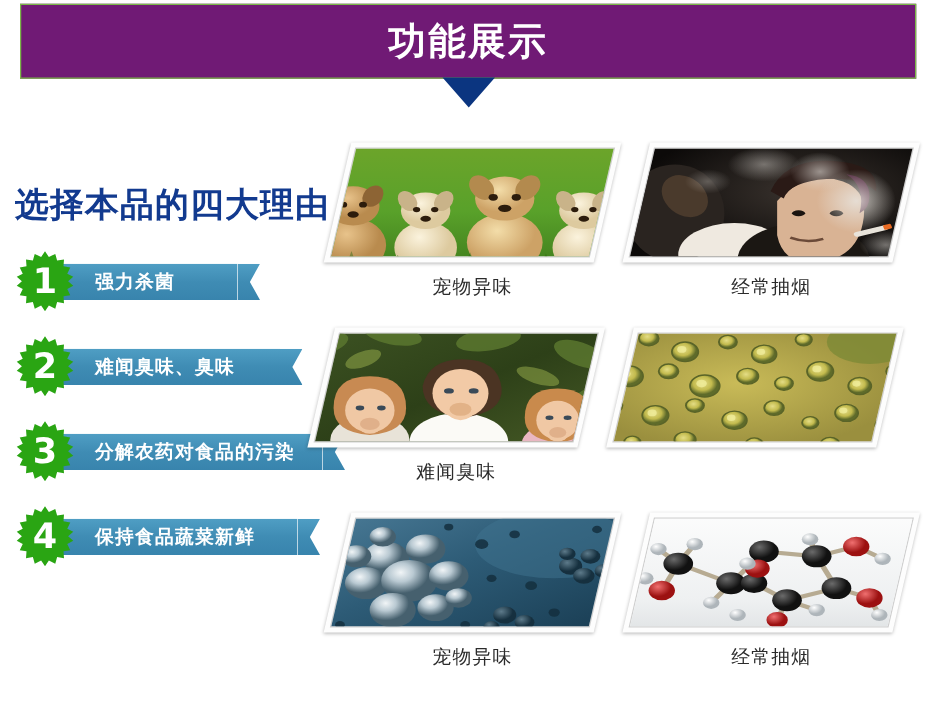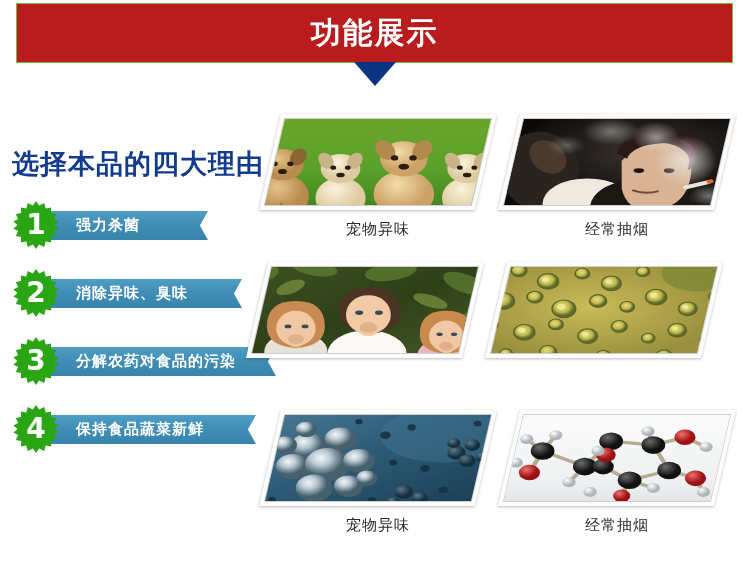--- a/index.html
+++ b/index.html
@@ -8,21 +8,21 @@
     background:#ffffff;
     font-family:"Liberation Sans","DejaVu Sans",sans-serif;
     overflow:hidden;
     position:relative;
   }
   #page{position:relative;width:750px;height:579px;overflow:hidden;background:#fff;}
 
   
   .banner{
     position:absolute;left:16px;top:3px;width:717px;height:60px;
-    background:#b91c1c;
+    background:#701a75;
     border:1px solid #7ab648;
     box-sizing:border-box;
   }
   .banner-title{
     position:absolute;left:0;top:0;width:100%;height:100%;
     display:flex;align-items:center;justify-content:center;
     color:#ffffff;font-size:30px;font-weight:bold;letter-spacing:2px;
     font-family:"DejaVu Sans","Liberation Sans",sans-serif;
   }
   .banner-arrow{
@@ -132,21 +132,21 @@
       <div class="ribbon-tail"></div>
       <div class="badge">
         <svg width="52" height="52" viewBox="0 0 52 52" aria-hidden="true">
           <polygon fill="#2aa513" points="26,1 29.1,5.6 34.2,3.1 35.7,8.4 41.2,7.5 40.8,13 46.2,13.9 43.8,18.9 48.6,21.4 44.5,25 48.6,28.6 43.8,31.1 46.2,36.1 40.8,37 41.2,42.5 35.7,41.6 34.2,46.9 29.1,44.4 26,49 22.9,44.4 17.8,46.9 16.3,41.6 10.8,42.5 11.2,37 5.8,36.1 8.2,31.1 3.4,28.6 7.5,25 3.4,21.4 8.2,18.9 5.8,13.9 11.2,13 10.8,7.5 16.3,8.4 17.8,3.1 22.9,5.6"></polygon>
         </svg>
         <span class="badge-num">1</span>
       </div>
     </div>
 
     <div class="reason-row r2">
-      <div class="ribbon">消除异味、臭味</div>
+      <div class="ribbon">难闻臭味、臭味</div>
       <div class="ribbon-tail"></div>
       <div class="badge">
         <svg width="52" height="52" viewBox="0 0 52 52" aria-hidden="true">
           <polygon fill="#2aa513" points="26,1 29.1,5.6 34.2,3.1 35.7,8.4 41.2,7.5 40.8,13 46.2,13.9 43.8,18.9 48.6,21.4 44.5,25 48.6,28.6 43.8,31.1 46.2,36.1 40.8,37 41.2,42.5 35.7,41.6 34.2,46.9 29.1,44.4 26,49 22.9,44.4 17.8,46.9 16.3,41.6 10.8,42.5 11.2,37 5.8,36.1 8.2,31.1 3.4,28.6 7.5,25 3.4,21.4 8.2,18.9 5.8,13.9 11.2,13 10.8,7.5 16.3,8.4 17.8,3.1 22.9,5.6"></polygon>
         </svg>
         <span class="badge-num">2</span>
       </div>
     </div>
 
     <div class="reason-row r3">
@@ -332,20 +332,21 @@
               <path d="M142 78 q0 -24 20 -24 q20 0 20 24 q0 18 -20 20 q-20 -2 -20 -20z" fill="#c98a4c"></path>
               <ellipse cx="162" cy="80" rx="13" ry="16" fill="#f0c8a4"></ellipse>
               <ellipse cx="157" cy="78" rx="2.4" ry="1.8" fill="#3a4a58"></ellipse>
               <ellipse cx="168" cy="78" rx="2.4" ry="1.8" fill="#3a4a58"></ellipse>
               <ellipse cx="162" cy="91" rx="6.4" ry="6.4" fill="#f0c8a4"></ellipse>
               <ellipse cx="162" cy="90" rx="5.2" ry="4.4" fill="#e0b08a"></ellipse>
             </g>
           </svg>
         </div>
       </div>
+      <div class="cap">难闻臭味</div>
     </div>
 
     <div class="cell c3">
       <div class="frame">
         <div class="inner">
           <svg class="art" viewBox="0 0 200 110" preserveAspectRatio="none">
             <defs>
               <radialGradient id="moldbg" cx="45%" cy="45%">
                 <stop offset="0%" stop-color="#c9bb58"></stop>
                   <stop offset="100%" stop-color="#9a8f3e"></stop>

